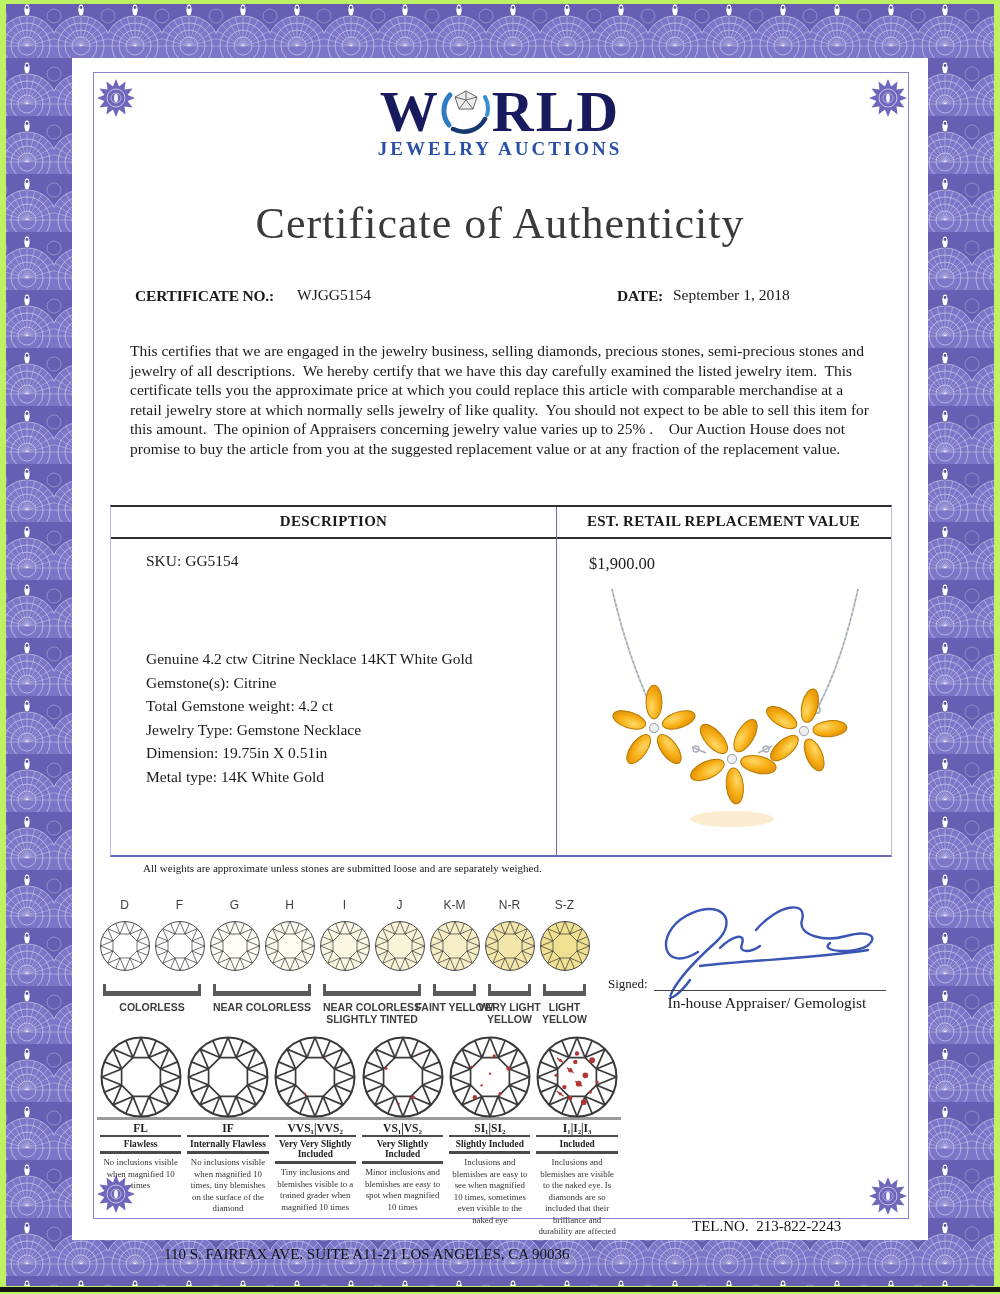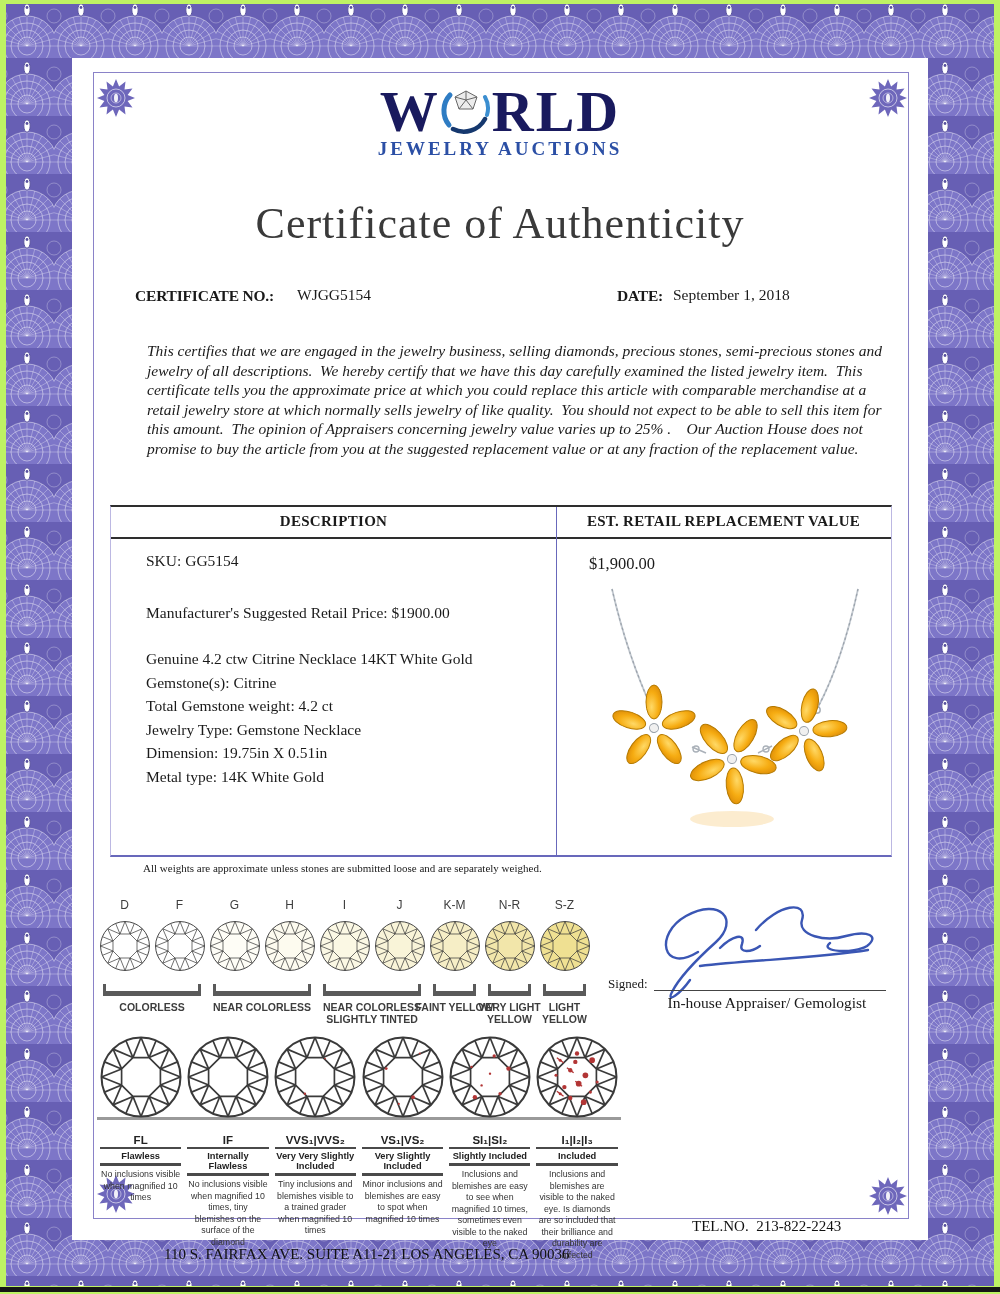--- a/index.html
+++ b/index.html
@@ -16,22 +16,22 @@
   .logo-word{font-size:58px;font-weight:bold;color:#191a5e;letter-spacing:2px;line-height:56px;}
   .logo-globe{display:inline-block;width:50px;height:50px;vertical-align:-4px;margin:0 1px;}
   .logo-sub{font-size:19px;font-weight:bold;color:#2b4fa5;letter-spacing:3px;margin-top:-2px;}
 
   .title{position:absolute;left:0;top:140px;width:100%;text-align:center;
          font-size:44px;font-weight:400;color:#3a3a3a;letter-spacing:1px;}
 
   .cert-row span{position:absolute;font-size:15.5px;white-space:nowrap;}
   .lbl{font-weight:bold;font-size:14.5px;letter-spacing:-0.2px;}
 
-  .paragraph{position:absolute;left:75px;top:283px;width:744px;font-size:15.5px;
-             line-height:19.6px;white-space:pre-wrap;font-style:italic;}
+  .paragraph{position:absolute;left:58px;top:283px;width:744px;font-size:15.5px;
+             line-height:19.6px;white-space:pre-wrap;}
 
   
   .jtable{position:absolute;left:38px;top:447px;width:780px;height:348px;
           border-top:2px solid #2e2e2e;border-bottom:2px solid #6868bb;
           border-left:1px solid #bcb8e2;border-right:1px solid #bcb8e2;}
   .jtable .hrow{position:absolute;left:0;top:0;width:100%;height:30px;
                 border-bottom:2px solid #2e2e2e;}
   .jtable .divider{position:absolute;left:445px;top:0;width:0;height:100%;
                    border-left:1.5px solid #6868bb;}
   .hcell{position:absolute;top:6px;font-size:15px;font-weight:bold;letter-spacing:.3px;text-align:center;}
@@ -62,21 +62,21 @@
   .sig-line{position:absolute;left:52px;top:102px;width:232px;border-bottom:1px solid #444;}
   .sig-title{position:absolute;left:40px;top:106px;width:250px;text-align:center;font-size:15.5px;}
   .sig-svg{position:absolute;left:38px;top:0px;width:250px;height:112px;}
 
   
   .clarity-chart{position:absolute;left:25px;top:977px;width:524px;}
   .cl-circles{display:flex;border-bottom:3px solid #9a9a9a;}
   .cl-circles .cl-c{width:87.3px;}
   .cl-circles svg{width:84px;height:84px;display:block;margin:0 auto -2px;}
   .cl-cols{display:flex;font-family:"Liberation Sans",sans-serif;}
-  .cl-col{width:87.3px;box-sizing:border-box;padding:12px 3px;text-align:center;}
+  .cl-col{width:87.3px;box-sizing:border-box;padding:0 3px;text-align:center;font-family:Liberation Serif, serif;}
   .cl-grade{font-size:11.5px;font-weight:bold;color:#222;padding:2px 0 1px;
             border-bottom:2px solid #4a4a4a;}
   .cl-name{font-size:9.3px;font-weight:bold;color:#222;padding:2px 0 2px;
            border-bottom:3px solid #4a4a4a;}
   .cl-desc{font-size:8.8px;color:#333;line-height:11.5px;padding-top:3px;}
 
   .footer span{position:absolute;font-size:15px;color:#111;white-space:pre;}
 </style>
 </head>
 <body>
@@ -165,21 +165,20 @@
 
     <div class="paragraph">This certifies that we are engaged in the jewelry business, selling diamonds, precious stones, semi-precious stones and jewelry of all descriptions.  We hereby certify that we have this day carefully examined the listed jewelry item.  This certificate tells you the approximate price at which you could replace this article with comparable merchandise at a retail jewelry store at which normally sells jewelry of like quality.  You should not expect to be able to sell this item for this amount.  The opinion of Appraisers concerning jewelry value varies up to 25% .    Our Auction House does not promise to buy the article from you at the suggested replacement value or at any fraction of the replacement value.</div>
 
     <div class="jtable">
       <div class="hrow">
         <div class="hcell c2">EST. RETAIL REPLACEMENT VALUE</div>
         <div class="hcell c1">DESCRIPTION</div>
       </div>
       <div class="divider"></div>
       <span class="cell-text" style="left:35px;top:45px">SKU: GG5154</span>
-      <span class="cell-text" style="left:35px;top:97px">Manufacturer's Suggested Retail Price: $1900.00</span>
       <div class="details" style="position:absolute;left:35px;top:140px">
         <div>Genuine 4.2 ctw Citrine Necklace 14KT White Gold</div>
         <div>Gemstone(s): Citrine</div>
         <div>Total Gemstone weight: 4.2 ct</div>
         <div>Jewelry Type: Gemstone Necklace</div>
         <div>Dimension: 19.75in X 0.51in</div>
         <div>Metal type: 14K White Gold</div>
       </div>
       <span class="cell-text" style="left:478px;top:47px;font-size:16.5px">$1,900.00</span>
 

